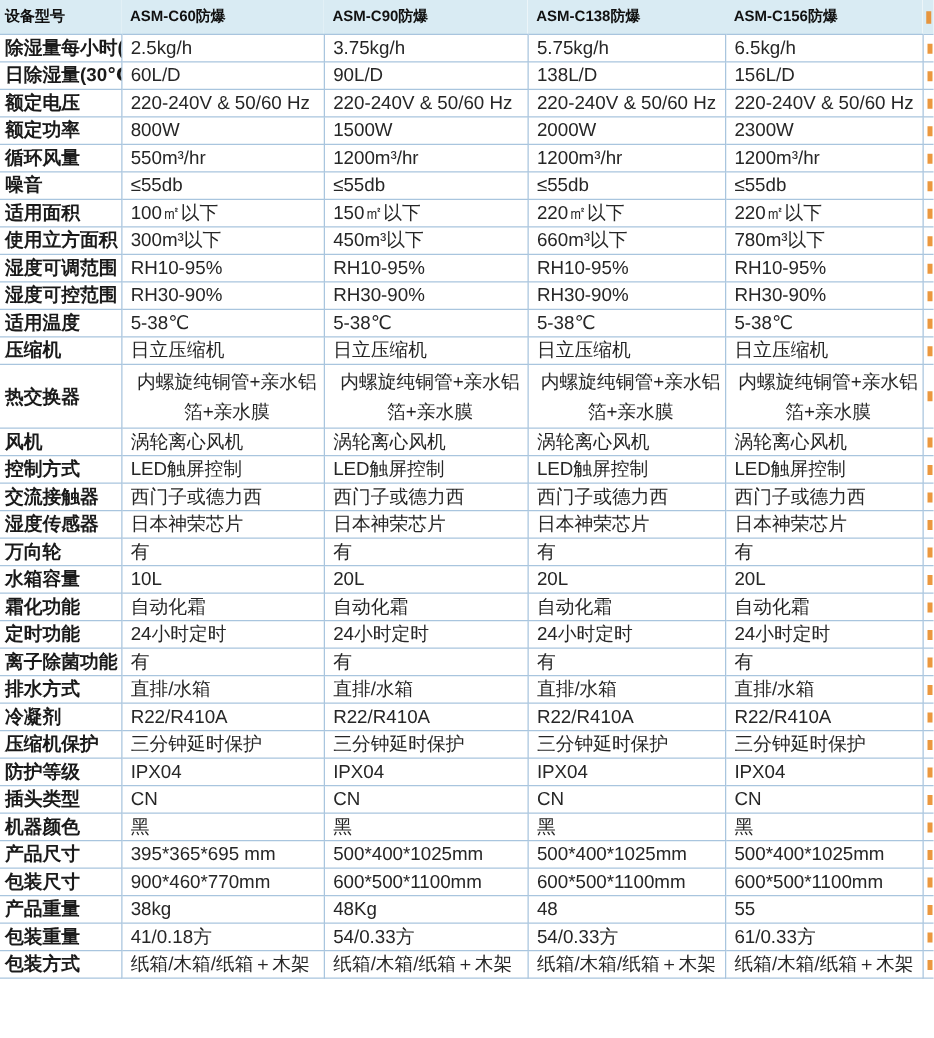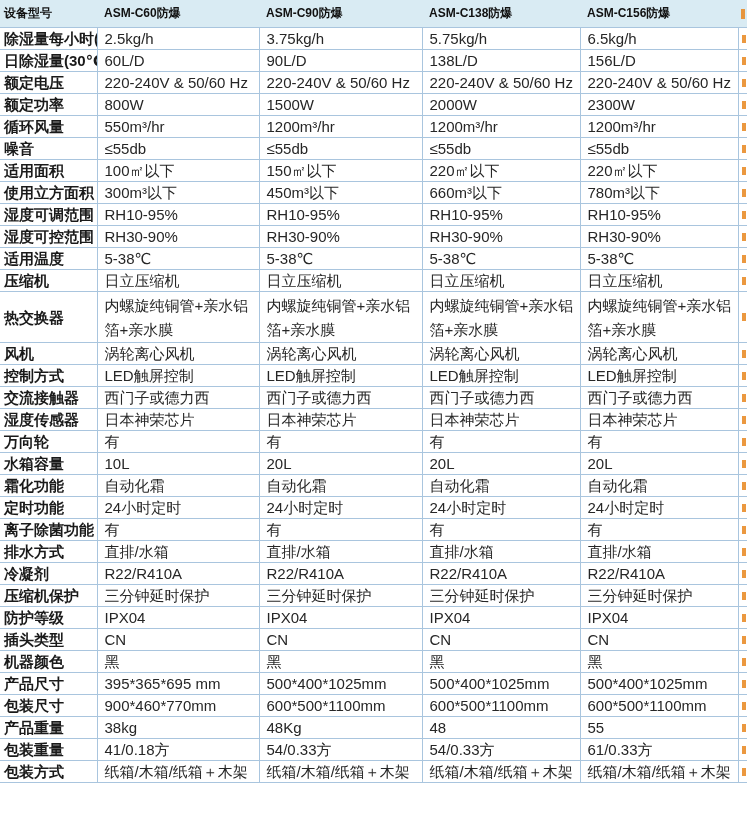--- a/index.html
+++ b/index.html
@@ -53,20 +53,21 @@
     line-height:27px;
     color:#111;
   }
   tr.tall td{
     height:49px;
   }
   tr.tall td.val{
     white-space:normal;
     line-height:24px;
     padding-top:1px;
+    text-align:center;
   }
   td.edge{position:relative;padding:0;}
   .fleck{
     position:absolute;
     left:3px;top:50%;
     margin-top:-4px;
     width:4px;height:8px;
     background:var(--fleck);
     opacity:.85;
   }

